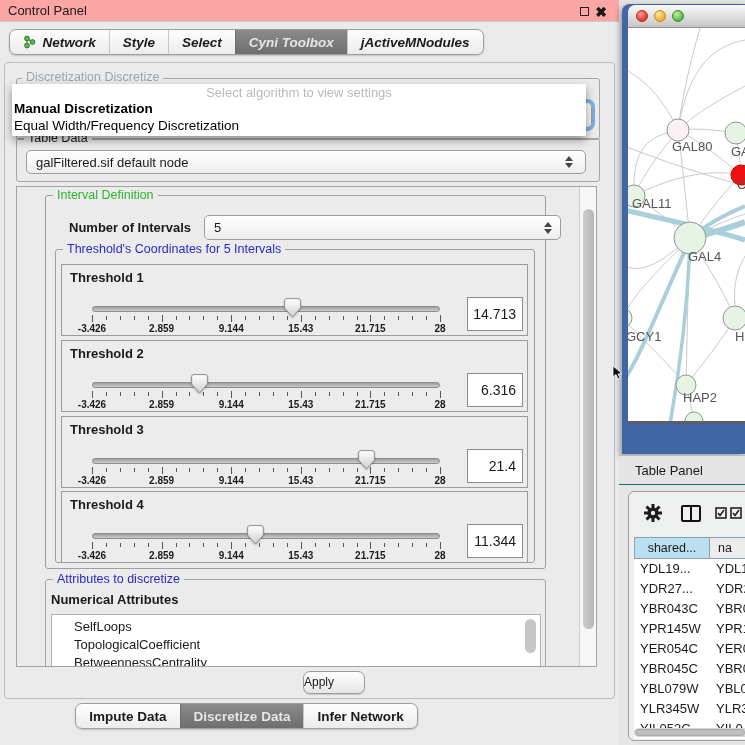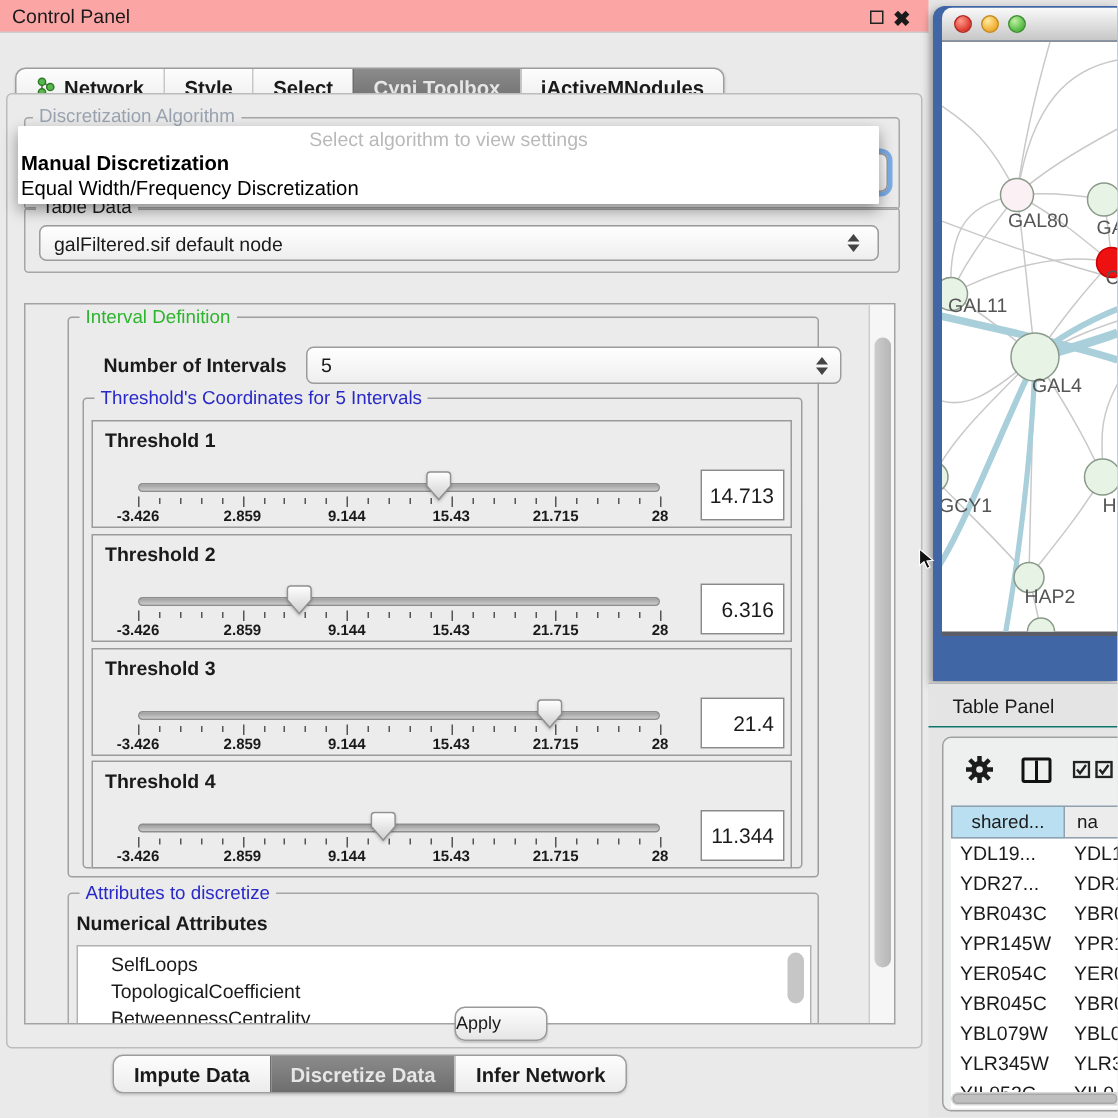--- a/index.html
+++ b/index.html
@@ -10,21 +10,21 @@
 
   
   .control-panel { left:0; top:0; width:619px; height:745px; background:#eaeaea; }
   .cp-titlebar { left:0; top:0; width:619px; height:22px; background:#fca5a5;
                  border-bottom:1px solid #cdcdcd; }
   .cp-title { left:8px; top:0; line-height:22px; font-size:13px; }
   .float-icon { right:30px; top:7px; width:9px; height:9px; border:1.5px solid #222; }
   .close-icon { right:12px; top:1px; font-size:14px; font-weight:bold; line-height:22px; }
 
   .tabs-row { left:0; right:126px; display:flex; justify-content:center; }
-  .tabs-row.top { top:45px; }
+  .tabs-row.top { top:29px;font-style:italic; }
   .tabs-row.bottom { top:703px; }
   .pill { display:inline-flex; border:1px solid #9d9d9d; border-radius:7px; overflow:hidden;
           background:linear-gradient(#fdfdfd,#ececec); height:26px;
           box-shadow:0 1px 2px rgba(0,0,0,.18); }
   .seg { display:flex; align-items:center; gap:6px; padding:0 13px; font-size:13.5px;
          font-weight:600; color:#1a1a1a; }
   .seg + .seg { border-left:1px solid #c7c7c7; }
   .seg.active { background:linear-gradient(#8b8b8b,#6e6e6e); color:#e6e6e6;
                 border-left-color:#6e6e6e; }
 
@@ -49,21 +49,21 @@
 
   .algo-combo { left:26px; top:102px; width:566px; height:26px; z-index:1;
                 box-shadow:0 0 0 3px rgba(96,158,229,.8); }
   .popup { left:12px; top:84px; width:574px; height:52px; background:#fff; z-index:5;
            box-shadow:0 4px 10px rgba(0,0,0,.4); border-radius:1px; padding-top:1px; }
   .popup-prompt { text-align:center; color:#b9b9b9; font-size:13px; height:16px; }
   .popup-opt { font-size:13.5px; height:17px; padding-left:2px; color:#000; white-space:nowrap; }
   .popup-opt.selected { font-weight:700; }
 
   .scroll-area { left:16px; top:186px; width:581px; height:481px; overflow:hidden;
-                 border:1px solid #a3a3a3; background:#ebebeb; position:absolute;margin-top:16px; }
+                 border:1px solid #a3a3a3; background:#ebebeb; position:absolute; }
   .vsb { position:absolute; right:0; top:0; width:17px; height:479px; background:#f6f6f6;
          border-left:1px solid #ccc; }
   .vsb-thumb { position:absolute; left:3px; top:22px; width:11px; height:420px;
                background:linear-gradient(90deg,#cdcdcd,#b6b6b6); border-radius:6px; }
 
   .lbl-bold { position:absolute; font-weight:700; font-size:13px; }
 
   .th-panel { position:absolute; left:44px; width:467px; height:72px;
               border:1px solid #9b9b9b; background:#ececec; }
   .th-label { position:absolute; left:8px; top:5px; font-weight:700; font-size:13px; }
@@ -176,21 +176,21 @@
         </div>
         <div class="seg">
           <span>jActiveMNodules</span>
         </div>
       </div>
   </div>
 
   <div class="abs main-box"></div>
 
   <div class="group" style="left:16px;top:78px;width:584px;height:62px"></div>
-  <div class="gtitle faded" style="left:22px;top:70px">Discretization Algorithm</div>
+  <div class="gtitle faded" style="left:22px;top:70px">Discretization Discretize</div>
   <div class="combo algo-combo">
     <span class="spin">
         <i class="up"></i>
         <i class="dn"></i>
       </span>
   </div>
   <div class="abs popup">
     <div class="popup-prompt">Select algorithm to view settings</div>
     <div id="popup-options">
         <div class="popup-opt selected">Manual Discretization</div>

